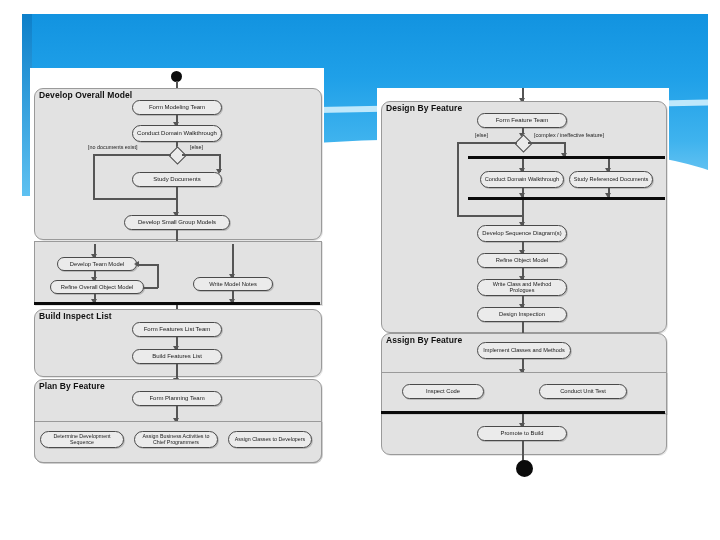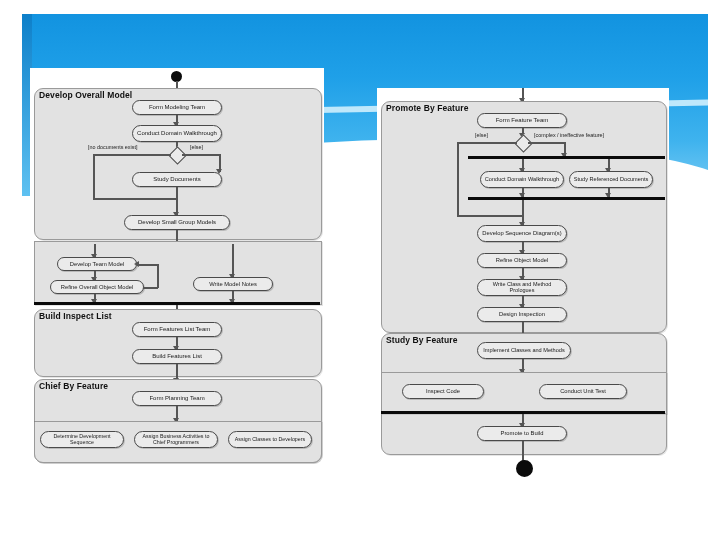--- a/index.html
+++ b/index.html
@@ -143,21 +143,21 @@
     <div class="part-title" style="left:9px;top:243px;font-size:8.5px;">Build Inspect List</div>
 
     <div class="act" style="left:102px;top:254px;width:90px;height:15px;font-size:6px;">Form Features List Team</div>
     <div class="vline" style="left:146px;top:269px;height:12px;"></div>
     <div class="arrow" style="left:143px;top:278px;"></div>
     <div class="act" style="left:102px;top:281px;width:90px;height:15px;font-size:6px;">Build Features List</div>
     <div class="vline" style="left:146px;top:296px;height:17px;"></div>
     <div class="arrow" style="left:143px;top:310px;"></div>
 
     <div class="part" style="left:4px;top:311px;width:286px;height:82px;"></div>
-    <div class="part-title" style="left:9px;top:313px;font-size:8.5px;">Chief By Feature</div>
+    <div class="part-title" style="left:9px;top:313px;font-size:8.5px;">Plan By Feature</div>
 
     <div class="act" style="left:102px;top:323px;width:90px;height:15px;font-size:6px;">Form Planning Team</div>
     <div class="vline" style="left:146px;top:338px;height:15px;"></div>
     <div class="arrow" style="left:143px;top:350px;"></div>
 
     <div class="bar" style="left:4px;top:353px;width:286px;"></div>
     <div class="part" style="left:4px;top:353px;width:286px;height:40px;border-radius:0 0 9px 9px;"></div>
 
     <div class="act" style="left:10px;top:363px;width:84px;height:17px;font-size:5.3px;">Determine Development
 Sequence</div>
@@ -166,21 +166,21 @@
     <div class="act" style="left:198px;top:363px;width:84px;height:17px;font-size:5.3px;">Assign Classes to
 Developers</div>
   </div>
 
   <div class="sheet" id="sheetR">
 
     <div class="vline" style="left:145px;top:0px;height:13px;"></div>
     <div class="arrow" style="left:142px;top:10px;"></div>
 
     <div class="part" style="left:4px;top:13px;width:284px;height:230px;"></div>
-    <div class="part-title" style="left:9px;top:15px;font-size:8.5px;">Promote By Feature</div>
+    <div class="part-title" style="left:9px;top:15px;font-size:8.5px;">Design By Feature</div>
 
     <div class="act" style="left:100px;top:25px;width:90px;height:15px;font-size:6px;">Form Feature Team</div>
 
     <div class="vline" style="left:145px;top:40px;height:9px;"></div>
     <div class="arrow" style="left:142px;top:45px;"></div>
 
     <div class="diamond" style="left:140px;top:49px;"></div>
     <div class="guard" style="left:98px;top:44px;font-size:5.4px;">[else]</div>
     <div class="guard" style="left:157px;top:44px;font-size:5.4px;">[complex / ineffective feature]</div>
 
@@ -225,21 +225,21 @@
     <div class="act" style="left:100px;top:191px;width:90px;height:17px;font-size:5.5px;">Write Class and Method
 Prologues</div>
     <div class="vline" style="left:145px;top:208px;height:11px;"></div>
     <div class="arrow" style="left:142px;top:216px;"></div>
 
     <div class="act" style="left:100px;top:219px;width:90px;height:15px;font-size:5.8px;">Design Inspection</div>
     <div class="vline" style="left:145px;top:234px;height:18px;"></div>
     <div class="arrow" style="left:142px;top:249px;"></div>
 
     <div class="part" style="left:4px;top:245px;width:284px;height:120px;"></div>
-    <div class="part-title" style="left:9px;top:247px;font-size:8.5px;">Study By Feature</div>
+    <div class="part-title" style="left:9px;top:247px;font-size:8.5px;">Assign By Feature</div>
 
     <div class="act" style="left:100px;top:254px;width:94px;height:17px;font-size:5.6px;">Implement
 Classes and Methods</div>
     <div class="vline" style="left:145px;top:271px;height:13px;"></div>
     <div class="arrow" style="left:142px;top:281px;"></div>
 
     <div class="bar" style="left:4px;top:284px;width:284px;"></div>
     <div class="part" style="left:4px;top:284px;width:284px;height:40px;border-radius:0;"></div>
 
     <div class="act" style="left:25px;top:296px;width:82px;height:15px;font-size:5.8px;">Inspect Code</div>

